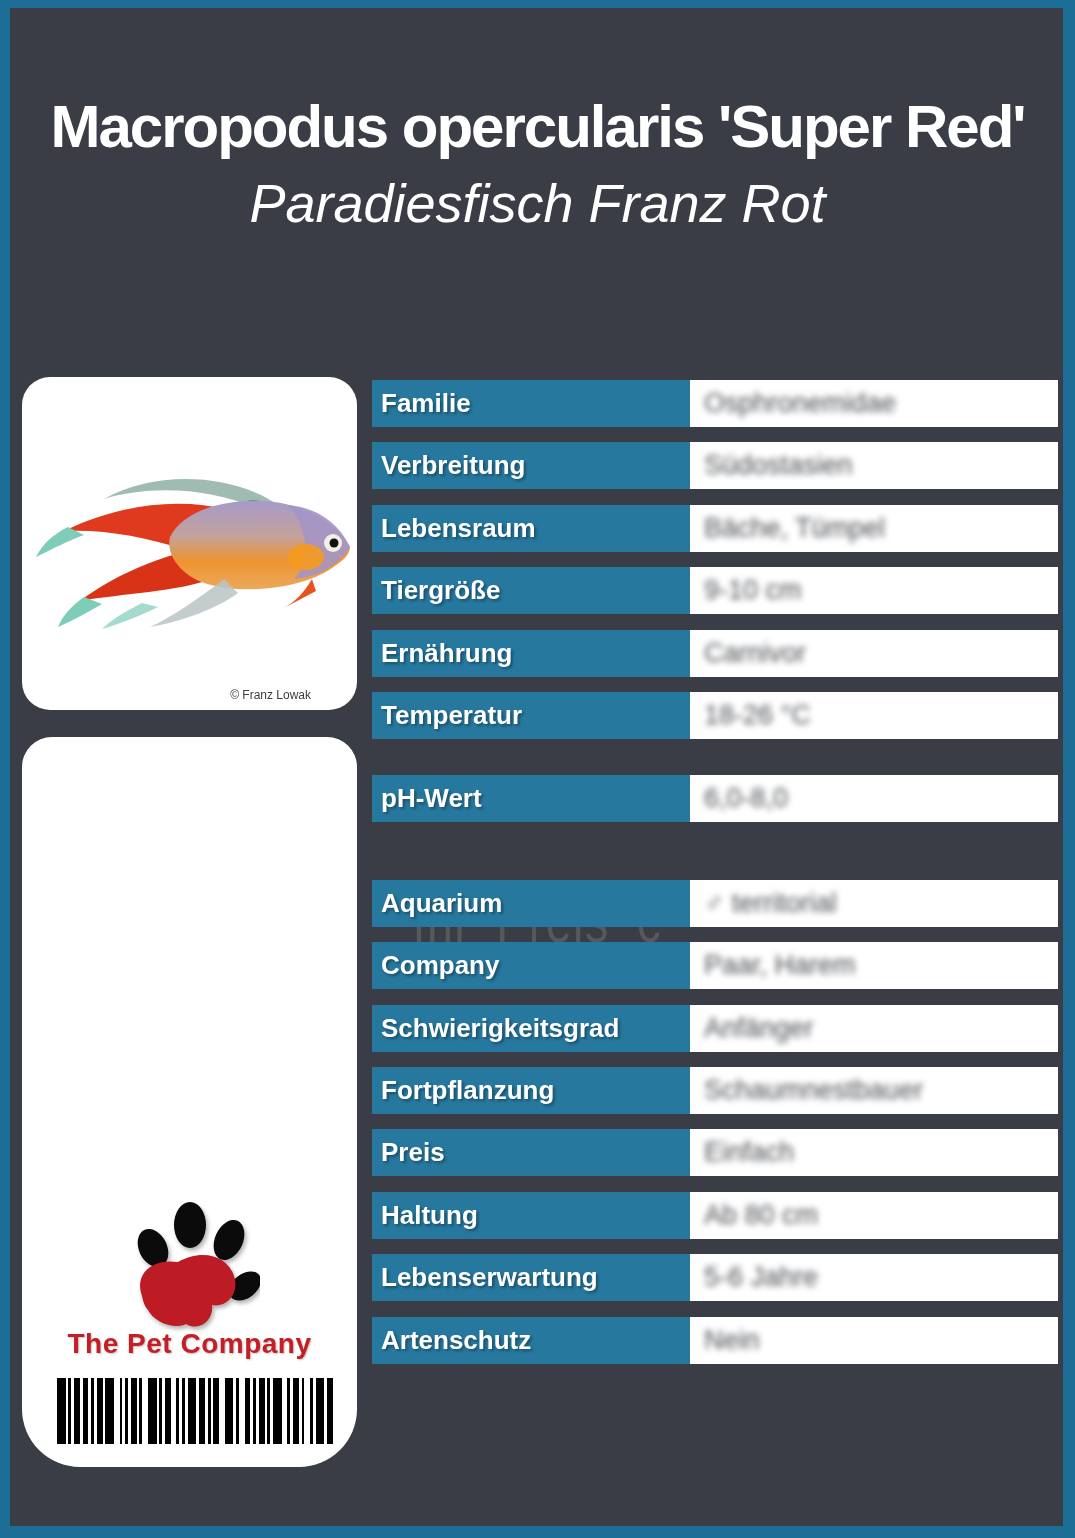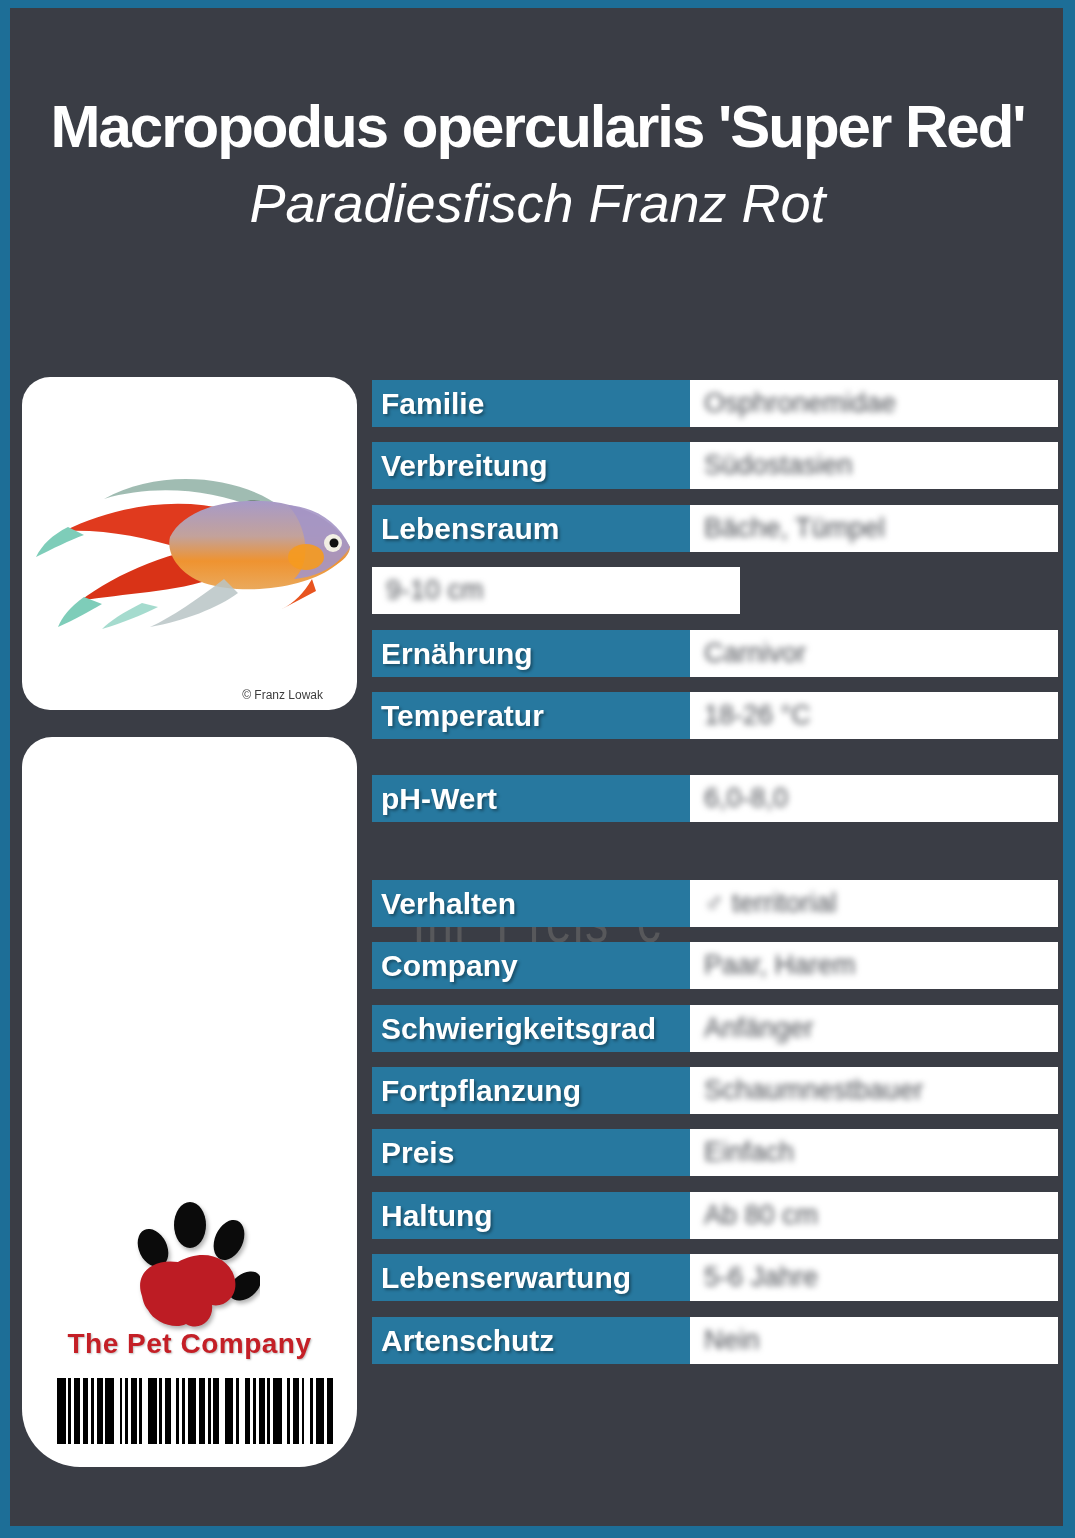--- a/index.html
+++ b/index.html
@@ -34,21 +34,21 @@
     font-size:54px; font-style:italic; letter-spacing:0px;
     white-space:nowrap;
   }
   .photo-card{
     position:absolute; left:22px; top:377px;
     width:335px; height:333px;
     background:#ffffff; border-radius:28px;
   }
   .photo-card svg{position:absolute; left:0; top:0;}
   .photo-credit{
-    position:absolute; right:34px; bottom:8px;
+    position:absolute; right:46px; bottom:8px;
     font-size:12px; color:#3d3d3d;
   }
   .price-card{
     position:absolute; left:22px; top:737px;
     width:335px; height:730px;
     background:#ffffff;
     border-radius:30px 30px 58px 58px;
   }
   .price-label{
     position:absolute; left:0; right:0; top:885px;
@@ -79,21 +79,21 @@
     background:#ffffff;
   }
   .info-table{position:absolute; left:0; top:0; right:0; bottom:0;}
   .row{
     position:absolute; left:372px; height:47px;
     display:flex; flex-direction:row;
   }
   .cell{height:47px; line-height:47px; white-space:nowrap; overflow:hidden;}
   .cell.label{
     width:318px; background:var(--cell-blue);
-    color:#ffffff; font-weight:bold; font-size:30px;
+    color:#ffffff; font-weight:bold; font-size:26px;
     padding-left:9px;
     text-shadow:2px 2px 3px rgba(0,0,0,0.35);
   }
   .cell.value{
     width:368px; background:#ffffff;
     color:var(--value-text); font-size:27px;
     padding-left:14px;
   }
   .cell.value .blurred{filter:blur(3px);}
 </style>
@@ -233,36 +233,37 @@
     </div>
     <div class="row" style="top: 442.45px;">
       <div class="cell label">Verbreitung</div>
       <div class="cell value"><span class="blurred">Südostasien</span></div>
     </div>
     <div class="row" style="top: 504.9px;">
       <div class="cell label">Lebensraum</div>
       <div class="cell value"><span class="blurred">Bäche, Tümpel</span></div>
     </div>
     <div class="row" style="top: 567.35px;">
+      <div class="cell label">Tiergröße</div>
       <div class="cell value"><span class="blurred">9-10 cm</span></div>
     </div>
     <div class="row" style="top: 629.8px; align-items: flex-end;">
       <div class="cell label">Ernährung</div>
       <div class="cell value"><span class="blurred">Carnivor</span></div>
     </div>
     <div class="row" style="top: 692.25px;">
       <div class="cell label">Temperatur</div>
       <div class="cell value"><span class="blurred">18-26 °C</span></div>
     </div>
     <div class="row" style="top: 754.7px; margin-top: 20px;">
       <div class="cell label">pH-Wert</div>
       <div class="cell value"><span class="blurred">6,0-8,0</span></div>
     </div>
     <div class="row" style="top: 879.6px;">
-      <div class="cell label">Verhalten</div>
+      <div class="cell label">Aquarium</div>
       <div class="cell value"><span class="blurred">♂ territorial</span></div>
     </div>
     <div class="row" style="top: 942.05px;">
       <div class="cell label">Company</div>
       <div class="cell value"><span class="blurred">Paar, Harem</span></div>
     </div>
     <div class="row" style="top: 1004.5px;">
       <div class="cell label">Schwierigkeitsgrad</div>
       <div class="cell value"><span class="blurred">Anfänger</span></div>
     </div>

